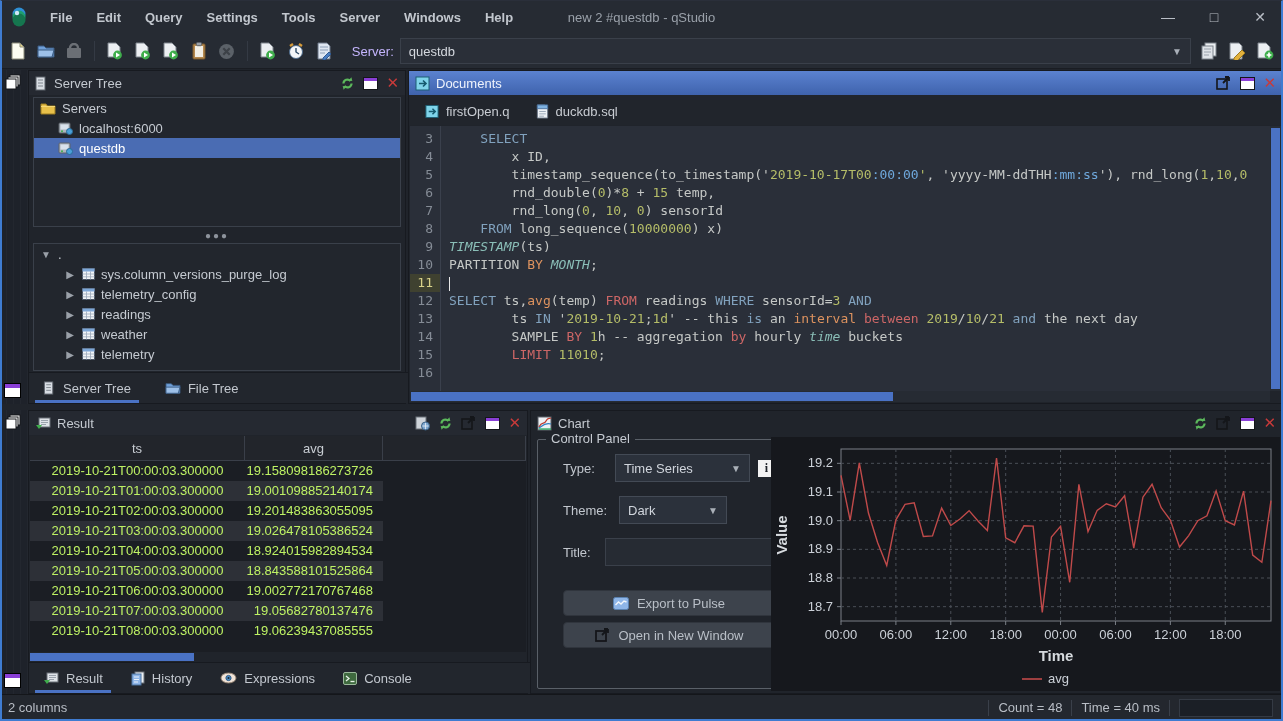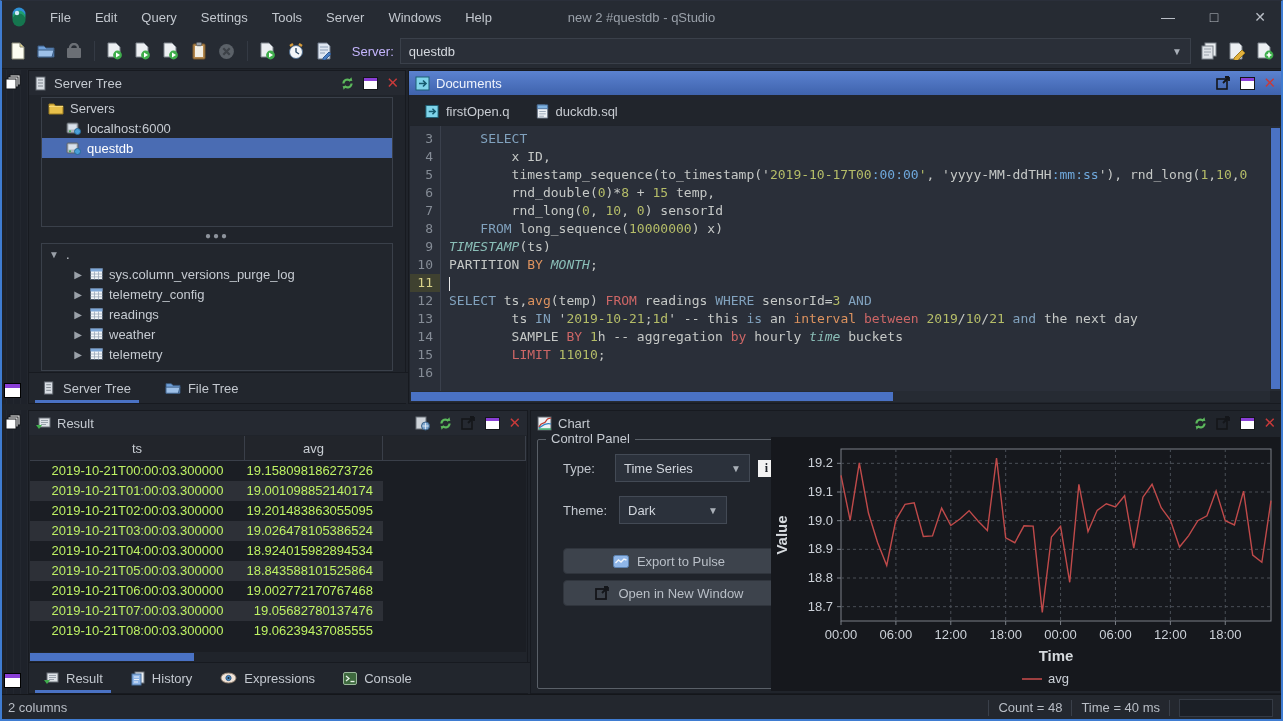--- a/index.html
+++ b/index.html
@@ -4,21 +4,21 @@
 <style>
   html,body{margin:0;padding:0;background:#0c0e12;}
   .window{position:relative;width:1283px;height:721px;background:#20242b;
     font-family:"Liberation Sans",sans-serif;color:#c5cad1;overflow:hidden;font-size:13px;}
   .win-border{position:absolute;inset:0;border:2px solid #3f7cd1;border-top:1px solid #2a2f3a;pointer-events:none;z-index:90;}
 
   
   .titlebar{position:absolute;left:0;top:0;width:100%;height:34px;background:#262b33;display:flex;align-items:center;}
   .logo{width:22px;height:22px;margin:0 10px 0 8px;}
   .menus{display:flex;gap:4px;}
-  .menu-item{padding:4px 10px;color:#c2c7ce;font-size:13px;cursor:default;}
+  .menu-item{padding:4px 10px;color:#c2c7ce;font-size:13px;cursor:default;font-weight:bold;}
   .win-title{position:absolute;left:0;right:0;text-align:center;color:#9aa1aa;font-size:13px;pointer-events:none;}
   .win-controls{margin-left:auto;display:flex;z-index:2;}
   .win-ctl{width:46px;height:30px;display:flex;align-items:center;justify-content:center;color:#b9bec6;font-size:14px;}
 
   
   .toolbar{position:absolute;left:0;top:34px;width:100%;height:34px;background:#262b33;display:flex;align-items:center;border-bottom:1px solid #1a1d23;}
   .tb-group{display:flex;align-items:center;gap:6px;padding:0 7px;}
   .tb-sep{width:1px;height:20px;background:#343a44;margin:0 2px;}
   .tb-btn{width:22px;height:22px;display:flex;align-items:center;justify-content:center;}
   .server-label{color:#c4b5fd;margin:0 6px 0 10px;}
@@ -36,21 +36,21 @@
   .icon-max::before{content:"";position:absolute;left:0;top:0;right:0;height:3px;background:#8a3fd6;}
 
   
   .dock{position:absolute;width:28px;background:#1e222a;border-right:1px solid #14161a;
     background-image:repeating-linear-gradient(90deg,#1e222a 0 6px,#23272f 6px 7px);}
   .dock .top-ic{position:absolute;top:4px;left:4px;}
   .dock .bot-ic{position:absolute;bottom:6px;left:4px;width:17px;height:15px;background:#fff;border:1px solid #000;box-sizing:border-box;}
   .dock .bot-ic::before{content:"";position:absolute;left:0;top:0;right:0;height:4px;background:#8a3fd6;}
 
   
-  .tree-box{background:#22262d;border:1px solid #3a404a;margin:2px 12px;overflow:hidden;}
+  .tree-box{background:#22262d;border:1px solid #3a404a;margin:2px 4px;overflow:hidden;}
   .tree-row{display:flex;align-items:center;height:20px;gap:6px;padding-left:6px;color:#c5cad1;}
   .tree-row.sel{background:#4a6cb3;color:#fff;}
   .tw{width:12px;text-align:center;color:#9aa0a8;font-size:10px;flex:none;}
   .splitter{height:12px;display:flex;align-items:center;justify-content:center;color:#8d939c;font-size:10px;letter-spacing:2px;}
   .side-tabs{position:absolute;left:0;bottom:0;width:100%;height:30px;background:#22262d;display:flex;align-items:center;padding-left:10px;gap:26px;border-top:1px solid #171a20;}
   .side-tab{display:flex;align-items:center;gap:7px;height:100%;color:#c3c8cf;position:relative;padding:0 4px;}
   .side-tab.active::after{content:"";position:absolute;left:-4px;right:-4px;bottom:0;height:3px;background:#4a72c4;}
 
   
   .doc-tabs{height:30px;background:#21252c;display:flex;align-items:flex-end;padding-left:4px;gap:2px;}
@@ -646,20 +646,24 @@
           <span class="arrow">▼</span>
         </div>
         <span class="info-ic">i</span>
       </div>
       <div class="ctl-row">
         <span class="ctl-label" style="width:48px;">Theme:</span>
         <div class="combo" style="flex:0 0 90px;">
           <span>Dark</span>
           <span class="arrow">▼</span>
         </div>
+      </div>
+      <div class="ctl-row">
+        <span class="ctl-label" style="width:34px;">Title:</span>
+        <input class="text-input" value="" style="">
       </div>
       <div style="height:18px;"></div>
       <div class="cp-btn">
         <span class="ic">
             <svg width="16" height="13" viewBox="0 0 16 13">
               <rect x="0.5" y="0.5" width="15" height="12" rx="2" fill="#8fb6e8" stroke="#5b82b0"></rect>
               <path d="M2.5 8l3-3 2.5 2 3-3 2.5 1" stroke="#f2f6fb" stroke-width="1.4" fill="none"></path>
             </svg>
           </span>
         <span>Export to Pulse</span>

